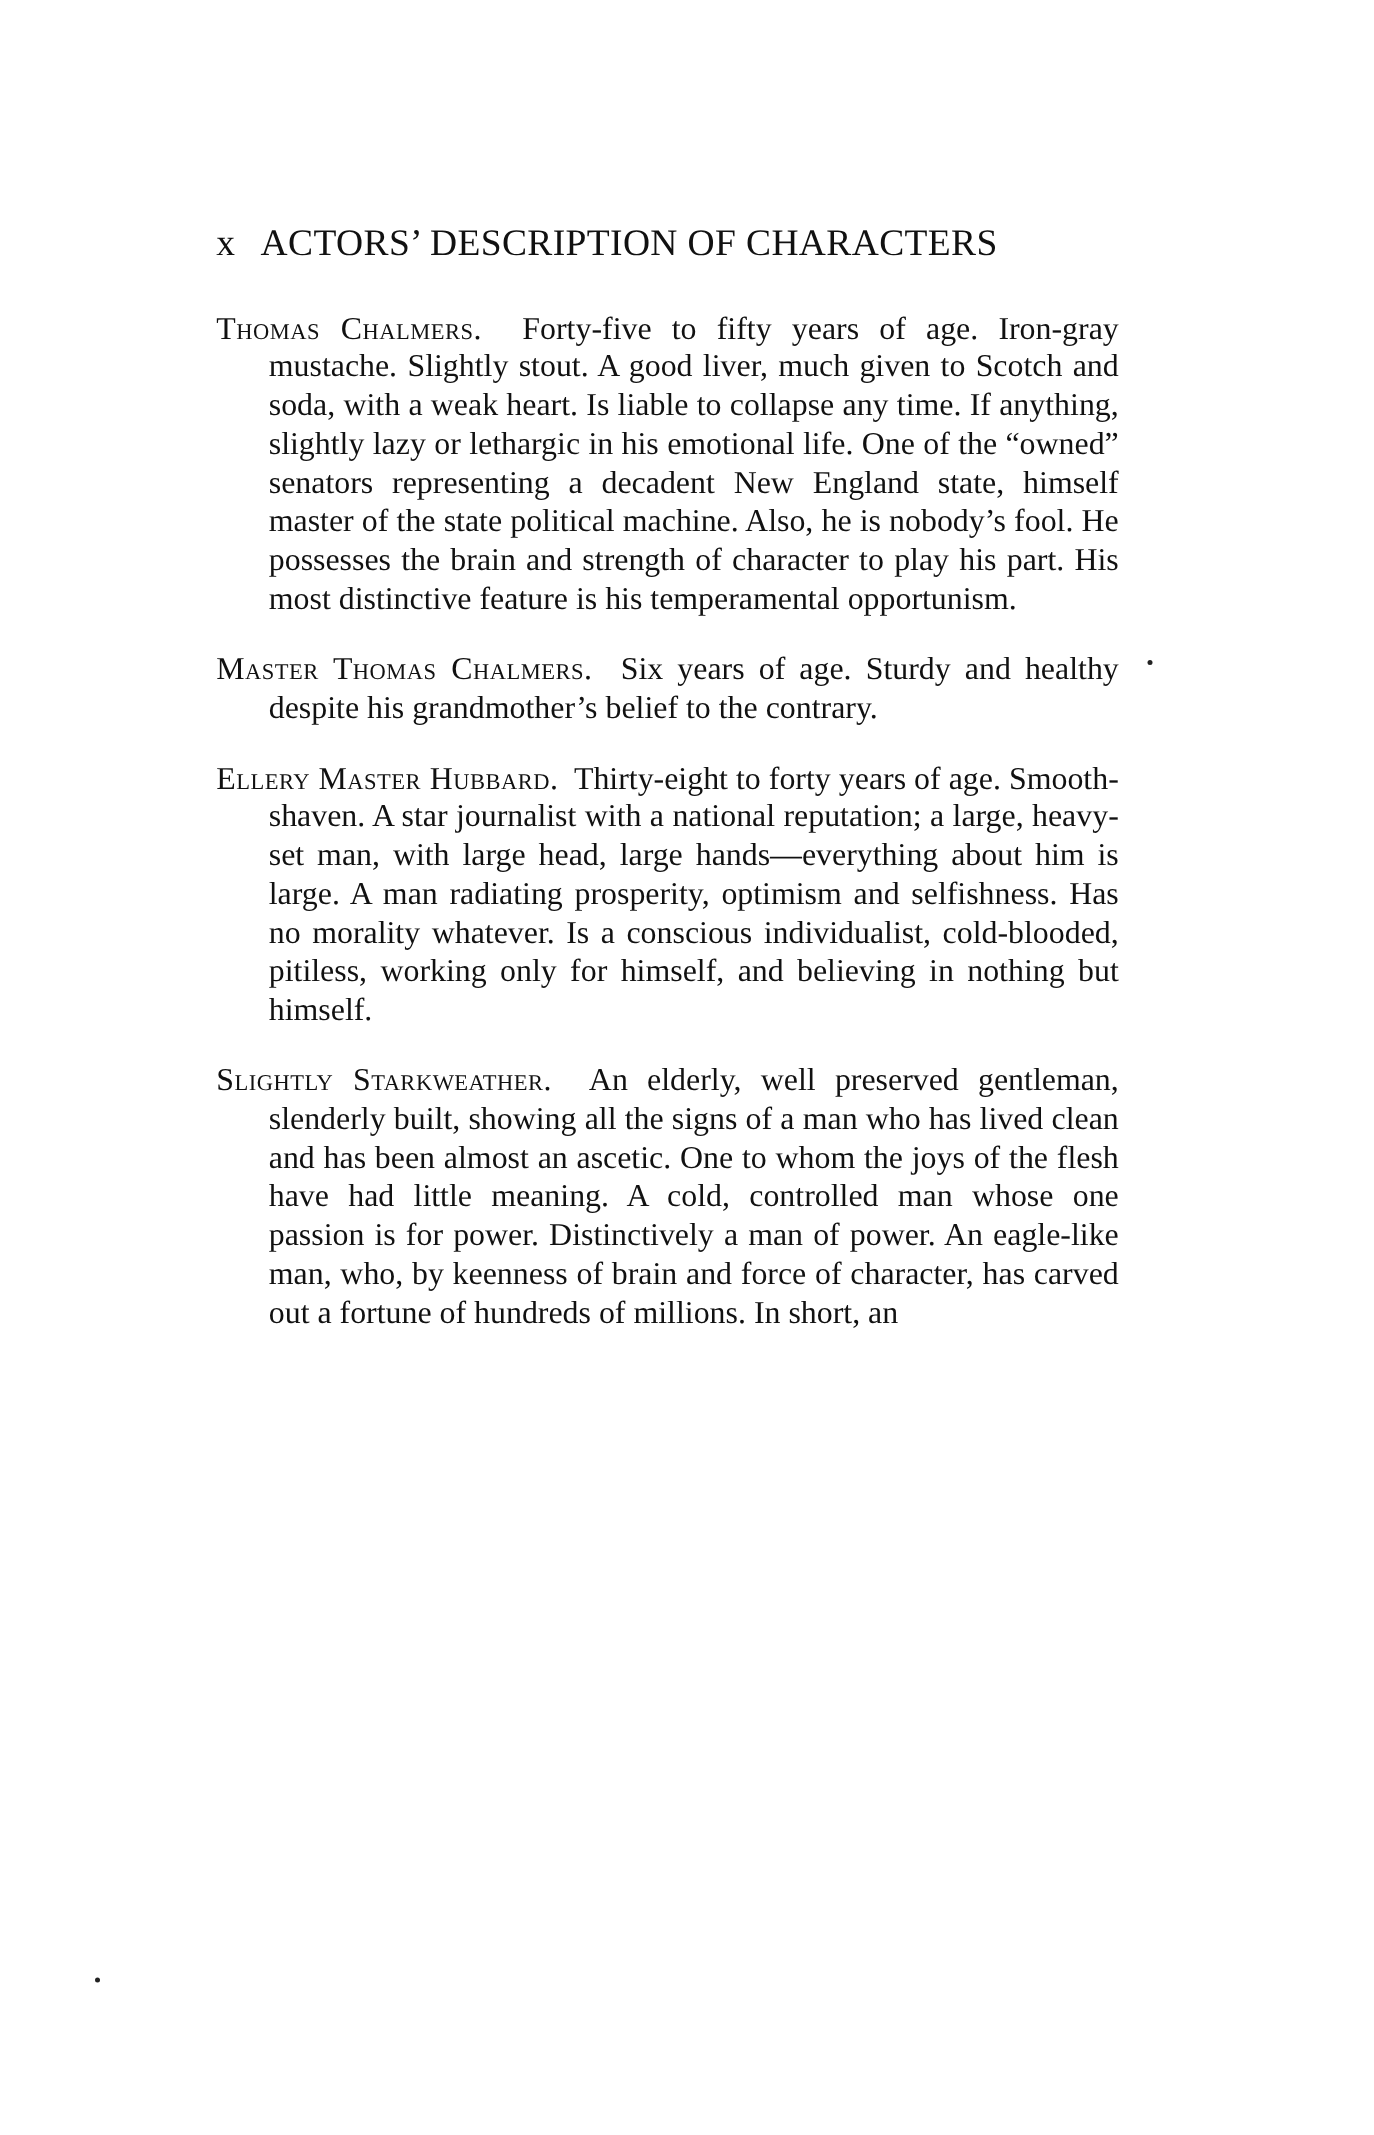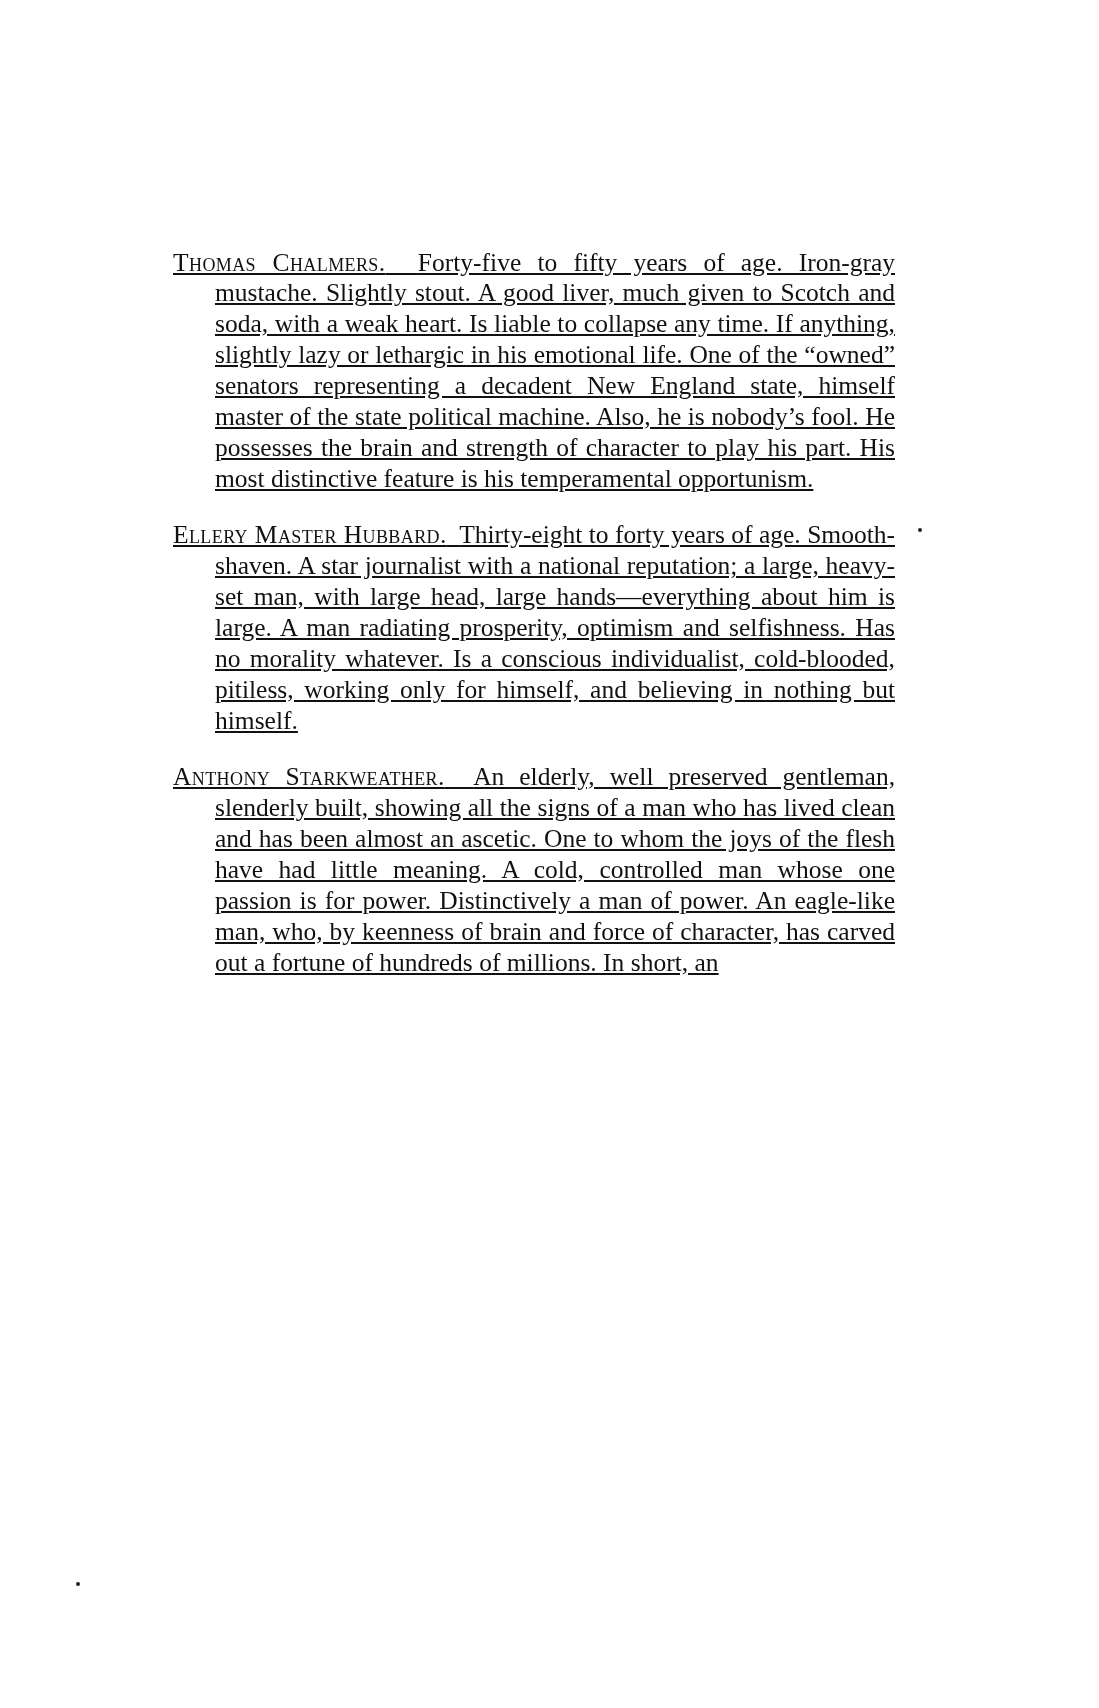--- a/index.html
+++ b/index.html
@@ -2,41 +2,49 @@
 <html><head>
 <meta charset="utf-8">
 <style>
   html, body { margin: 0; padding: 0; background: #ffffff; }
   body { width: 1099px; height: 1708px; position: relative; overflow: hidden;
          font-family: "Liberation Serif", "DejaVu Serif", serif; color: #111; }
   .page { position: absolute; left: 0; top: 0; width: 1099px; height: 1708px; }
   .running-head { position: absolute; left: 173px; top: 178px; width: 720px;
                   font-size: 30px; letter-spacing: 0.3px; white-space: nowrap; }
   .running-head .folio { margin-right: 14px; }
-  .entries { position: absolute; left: 173px; top: 222px; width: 722px; text-decoration: underline; }
+  .entries { position: absolute; left: 173px; top: 222px; width: 722px; }
   .entry { font-size: 25.5px; line-height: 30.9px; text-align: justify;
            padding-left: 42px; text-indent: -42px; margin-bottom: 24px; }
   .entry .name { font-variant: small-caps; letter-spacing: 0.4px; }
   .speck { position: absolute; width: 4px; height: 4px; background: #222; border-radius: 50%; }
 </style>
 </head>
 <body>
 
 <div class="page">
+  <div class="running-head">
+    <span class="folio">x</span>
+    <span>ACTORS’ DESCRIPTION OF CHARACTERS</span>
+  </div>
 
   <div class="entries">
     <p class="entry">
       <span class="name">Thomas Chalmers.</span>&nbsp;
       <span>Forty-five to fifty years of age. Iron-gray mustache. Slightly stout. A good liver, much given to Scotch and soda, with a weak heart. Is liable to collapse any time. If anything, slightly lazy or lethargic in his emotional life. One of the “owned” senators representing a decadent New England state, himself master of the state political machine. Also, he is nobody’s fool. He possesses the brain and strength of character to play his part. His most distinctive feature is his tempera­mental opportunism.</span>
     </p>
     <p class="entry">
+      <span class="name">Master Thomas Chalmers.</span>&nbsp;
+      <span>Six years of age. Sturdy and healthy despite his grandmother’s belief to the contrary.</span>
+    </p>
+    <p class="entry">
       <span class="name">Ellery Master Hubbard.</span>&nbsp;
       <span>Thirty-eight to forty years of age. Smooth-shaven. A star journalist with a national reputation; a large, heavy-set man, with large head, large hands—everything about him is large. A man radiating prosperity, optimism and selfishness. Has no morality whatever. Is a con­scious individualist, cold-blooded, pitiless, working only for himself, and believing in nothing but him­self.</span>
     </p>
     <p class="entry">
-      <span class="name">Anthony Starkweather.</span>&nbsp;
+      <span class="name">Slightly Starkweather.</span>&nbsp;
       <span>An elderly, well preserved gentleman, slenderly built, showing all the signs of a man who has lived clean and has been almost an ascetic. One to whom the joys of the flesh have had little meaning. A cold, controlled man whose one passion is for power. Distinctively a man of power. An eagle-like man, who, by keenness of brain and force of character, has carved out a fortune of hundreds of millions. In short, an</span>
     </p>
   </div>
 
   <div class="speck" style="left:918px; top:528px;"></div>
   <div class="speck" style="left:76px; top:1582px;"></div>
 </div>
 
 </body></html>

